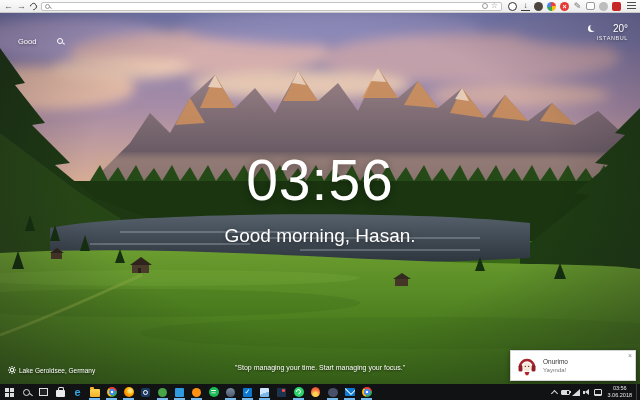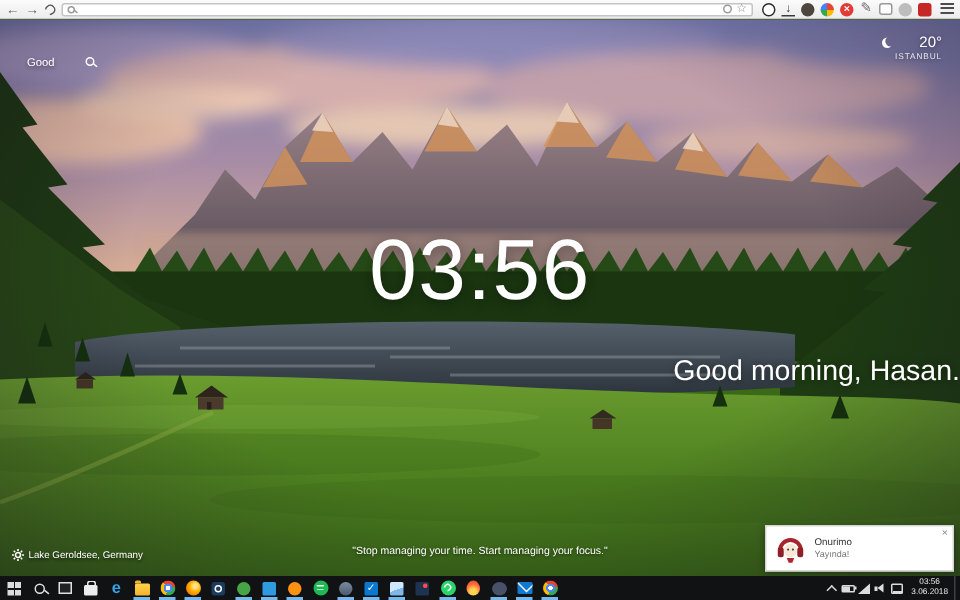--- a/index.html
+++ b/index.html
@@ -62,21 +62,21 @@
 
   .weather{position:absolute;right:12px;top:10px;text-align:right;}
   .weather .row{display:flex;align-items:center;justify-content:flex-end;gap:18px;}
   .moon{width:7px;height:7px;border-radius:50%;box-shadow:inset 2.2px -1px 0 0 #fff;}
   .temp{font-size:10px;}
   .city{font-size:5.5px;opacity:.85;letter-spacing:.6px;margin-top:1px;}
 
   .clock{position:absolute;left:0;right:0;top:139px;text-align:center;font-size:57px;
          line-height:1;letter-spacing:1px;font-weight:400;
          text-shadow:0 2px 8px rgba(0,0,0,.35);}
-  .greeting{position:absolute;left:0;right:0;top:224px;text-align:right;font-size:19px;
+  .greeting{position:absolute;left:0;right:0;top:212px;text-align:center;font-size:19px;
             text-shadow:0 1px 5px rgba(0,0,0,.4);}
   .quote{position:absolute;left:0;right:0;bottom:13px;text-align:center;font-size:7px;
          text-shadow:0 1px 2px rgba(0,0,0,.6);}
   .location{position:absolute;left:8px;bottom:10px;display:flex;align-items:center;gap:3px;
             font-size:6.5px;text-shadow:0 1px 2px rgba(0,0,0,.6);}
 
   
   .toast{position:absolute;right:4px;bottom:3px;width:126px;height:31px;background:#fff;
          border:1px solid #d5d5d5;box-shadow:0 1px 5px rgba(0,0,0,.4);
          display:flex;align-items:center;gap:5px;padding:3px 5px;}

